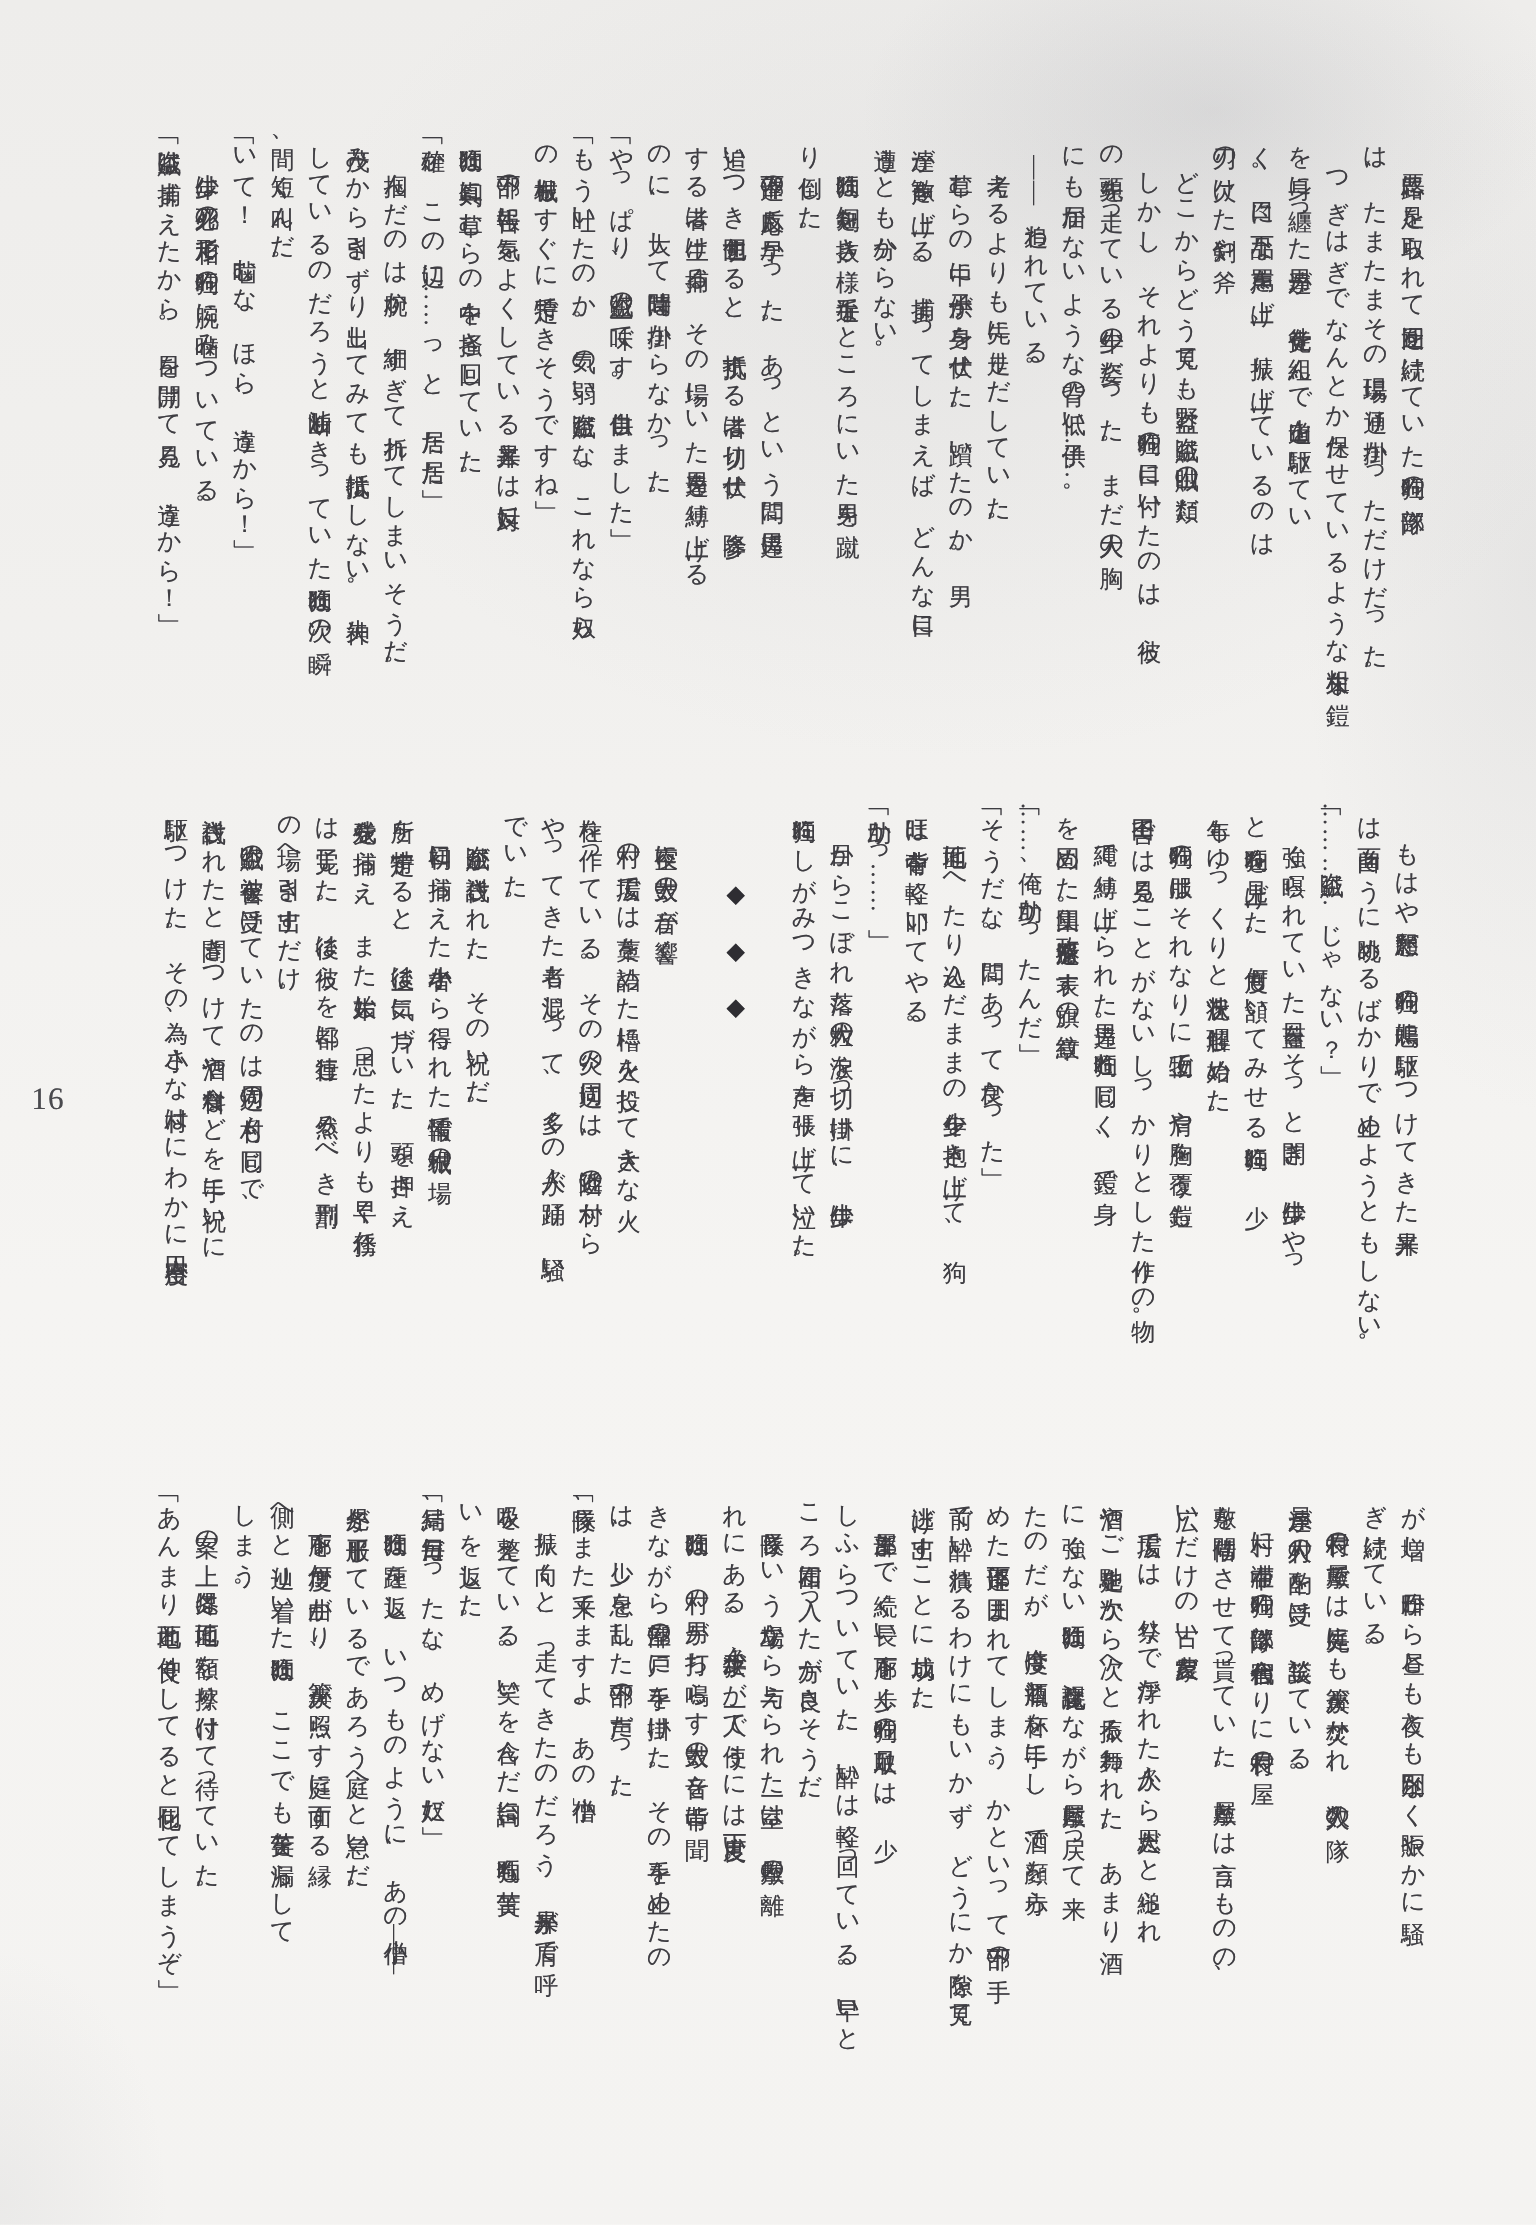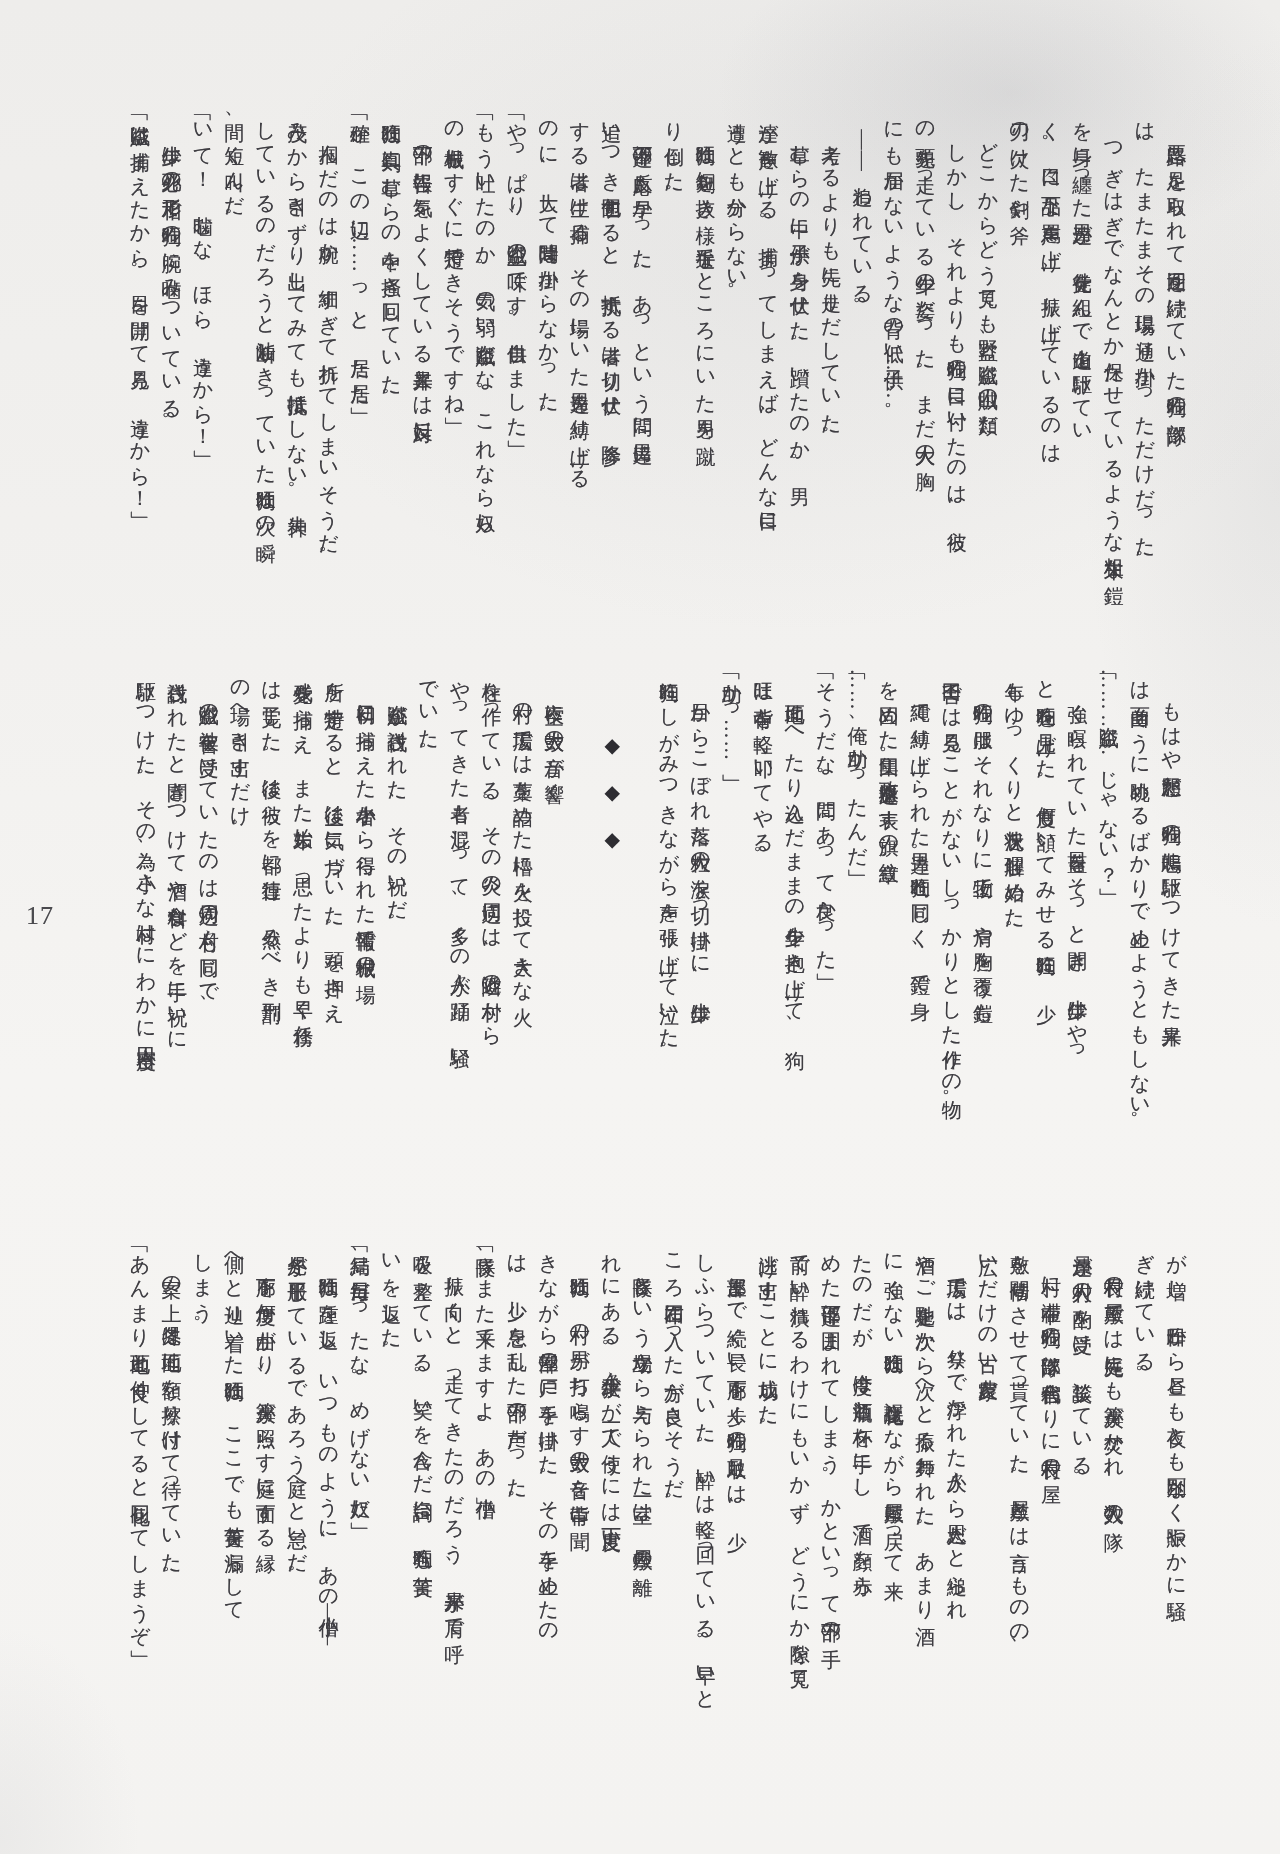--- a/index.html
+++ b/index.html
@@ -159,14 +159,14 @@
       <div class="col">「結局、毎日だったな。めげない奴だ」</div>
       <div class="col">　狗旺は踵を返し、いつものように、あの小僧――</div>
       <div class="col">冬児が平服しているであろう庭へと急いだ。</div>
       <div class="col">　廊下を何度か曲がり、篝火が照らす庭に面する縁</div>
       <div class="col">側へと辿り着いた狗旺は、ここでも苦笑を漏らして</div>
       <div class="col">しまう。</div>
       <div class="col">　案の上、冬児は地面に額を擦り付けて待っていた。</div>
       <div class="col">「あんまり地面と仲良くしてると同化してしまうぞ」</div>
     </div>
 
-  <div class="page-number">17</div>
+  <div class="page-number">16</div>
 </div>
 
 </body></html>

